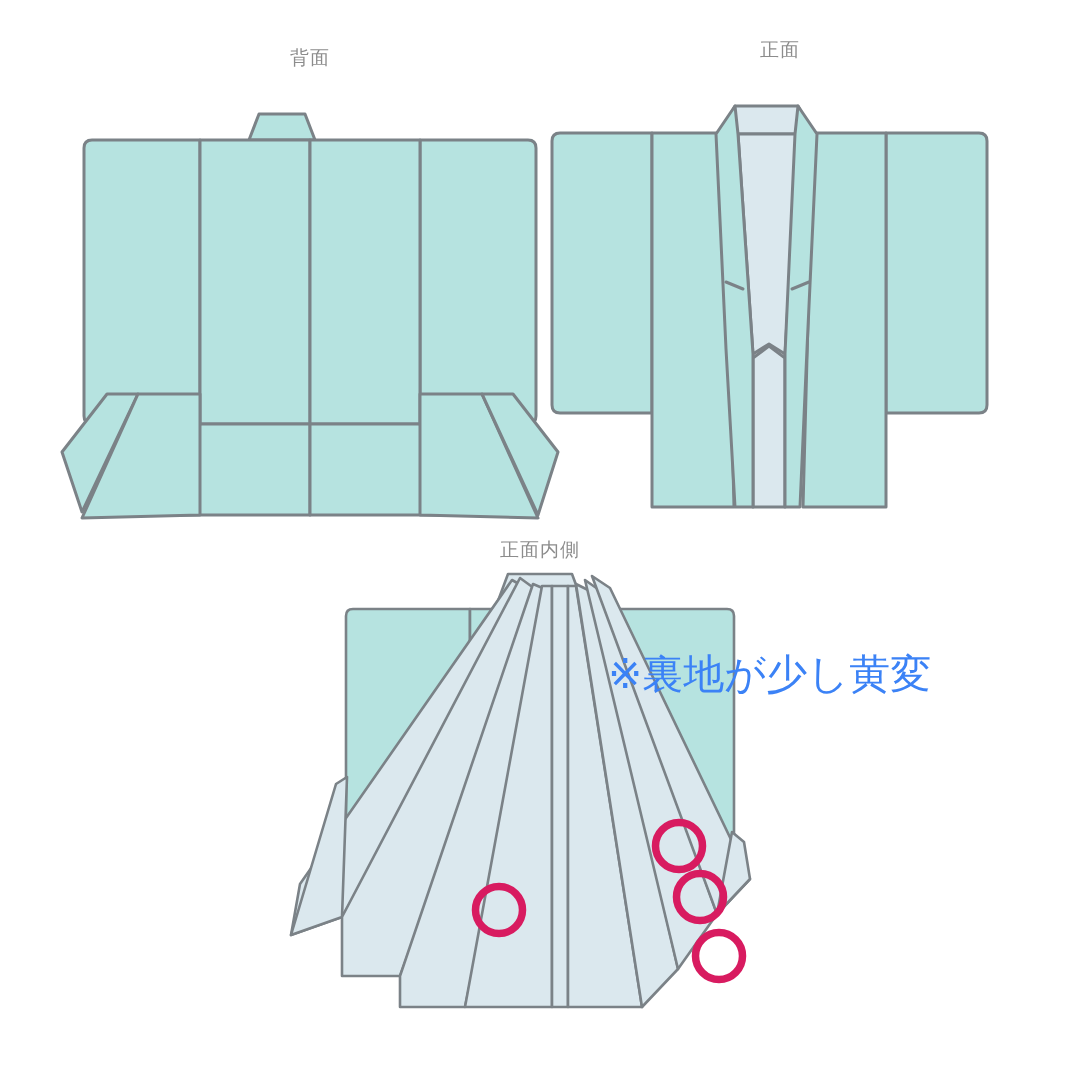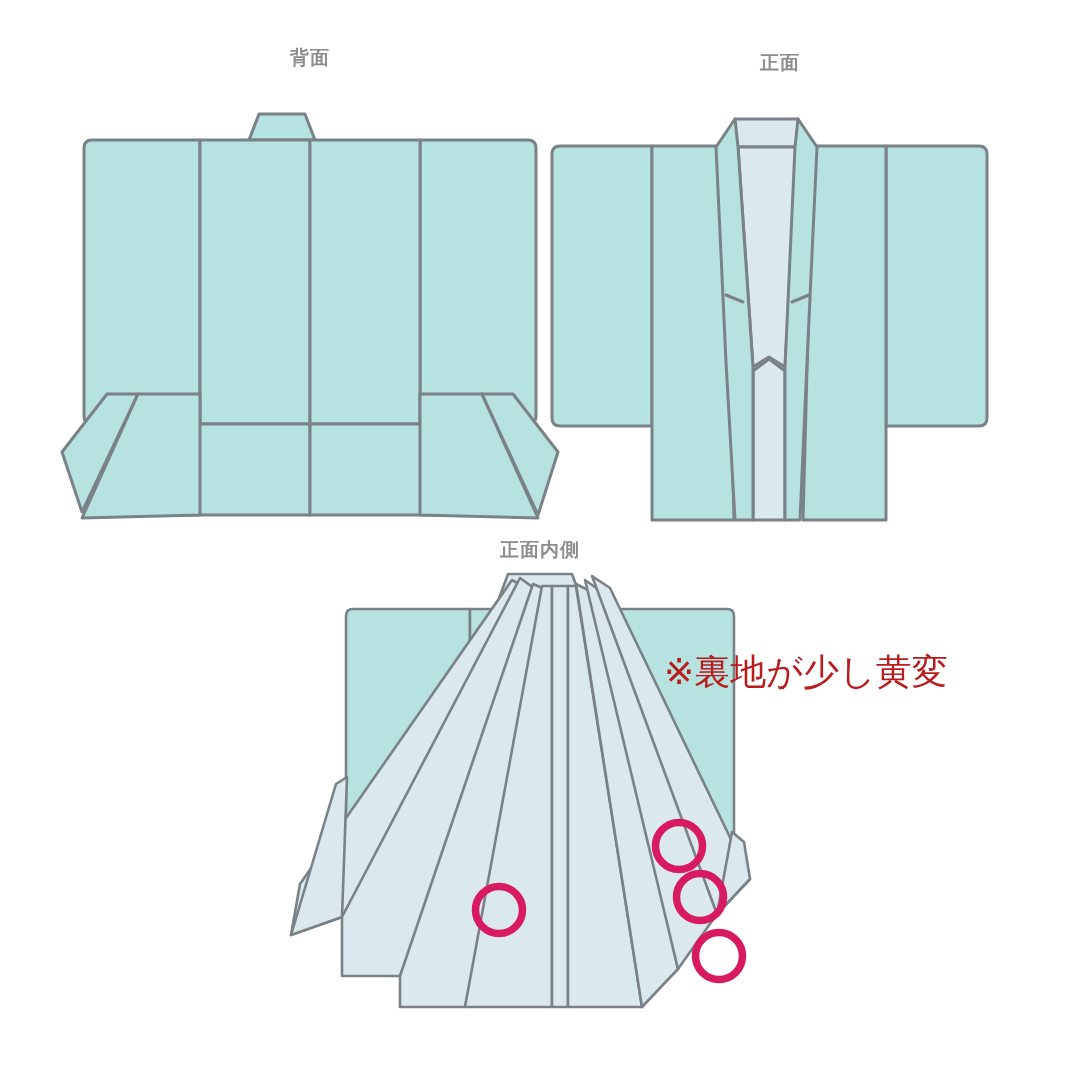--- a/index.html
+++ b/index.html
@@ -21,48 +21,48 @@
   }
   .panel {
     position: absolute;
   }
   .panel-title {
     position: absolute;
     width: 100%;
     text-align: center;
     color: #8c8c8c;
     font-size: 19px;
-    font-weight: bold;
+    font-weight: normal;
     letter-spacing: 1px;
     line-height: 1;
     user-select: none;
   }
   #panel-back  { left: 60px;  top: 40px;  width: 500px; height: 500px; }
-  #panel-front { left: 530px; top: 45px;  width: 500px; height: 500px; }
+  #panel-front { left: 530px; top: 32px;  width: 500px; height: 500px; }
   #panel-inside{ left: 280px; top: 532px; width: 520px; height: 500px; }
 
   #panel-back  .panel-title { top: 8px; }
   #panel-front .panel-title { top: 8px; }
   #panel-inside .panel-title { top: 8px; }
 
   .fig {
     position: absolute;
     left: 0;
     top: 32px;
     width: 100%;
     height: 468px;
     display: block;
   }
 
   .annotation {
     position: absolute;
-    left: 664px;
+    left: 608px;
     top: 652px;
-    font-size: 36px;
-    color: #b91c1c;
+    font-size: 41px;
+    color: #3b82f6;
     font-family: "DejaVu Sans", "Liberation Sans", sans-serif;
     line-height: 1.1;
     white-space: nowrap;
     user-select: none;
   }
 </style>
 </head>
 <body>
 
 <div class="canvas">

